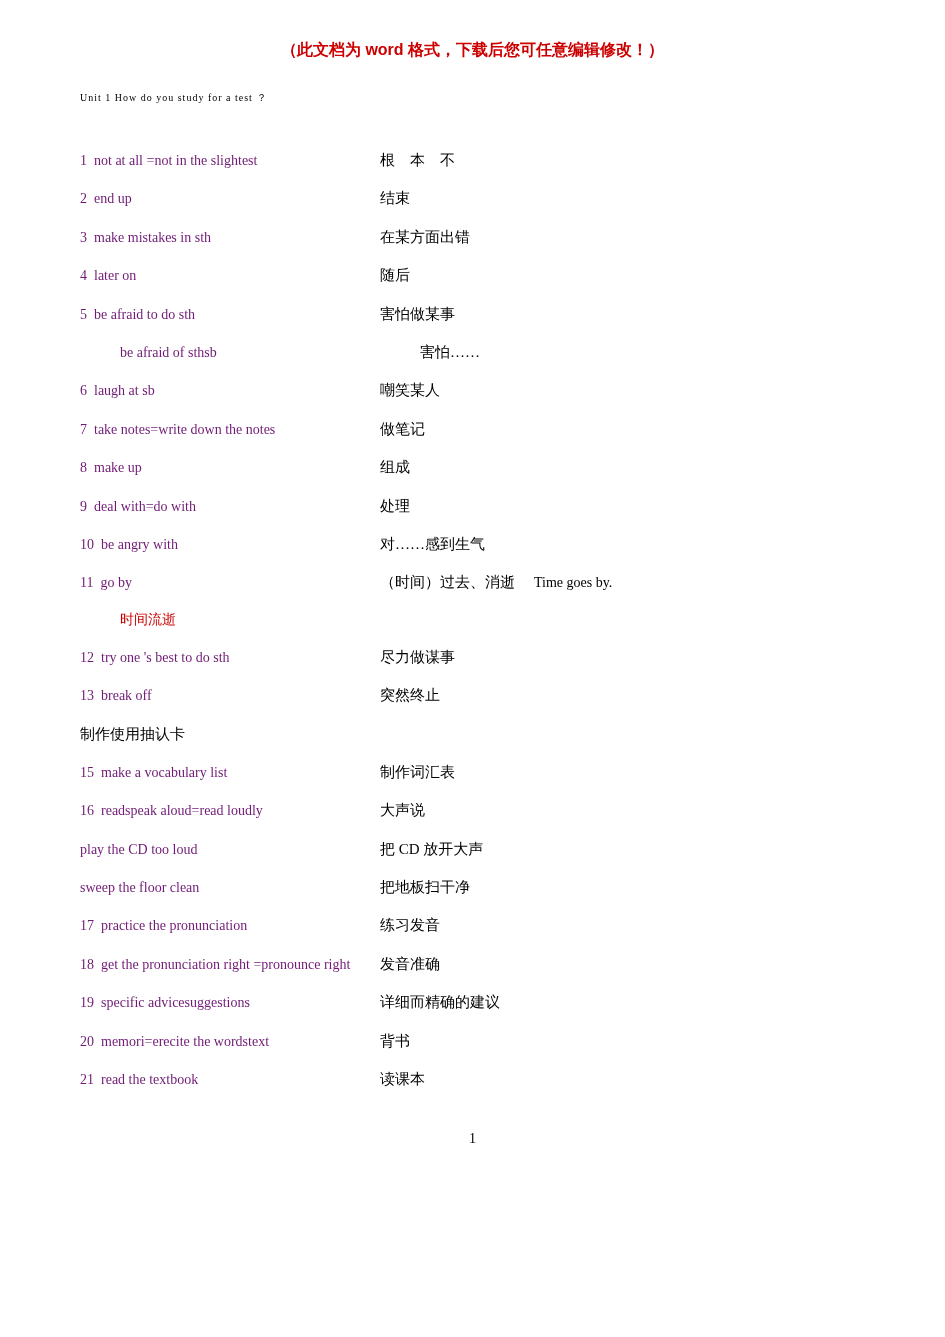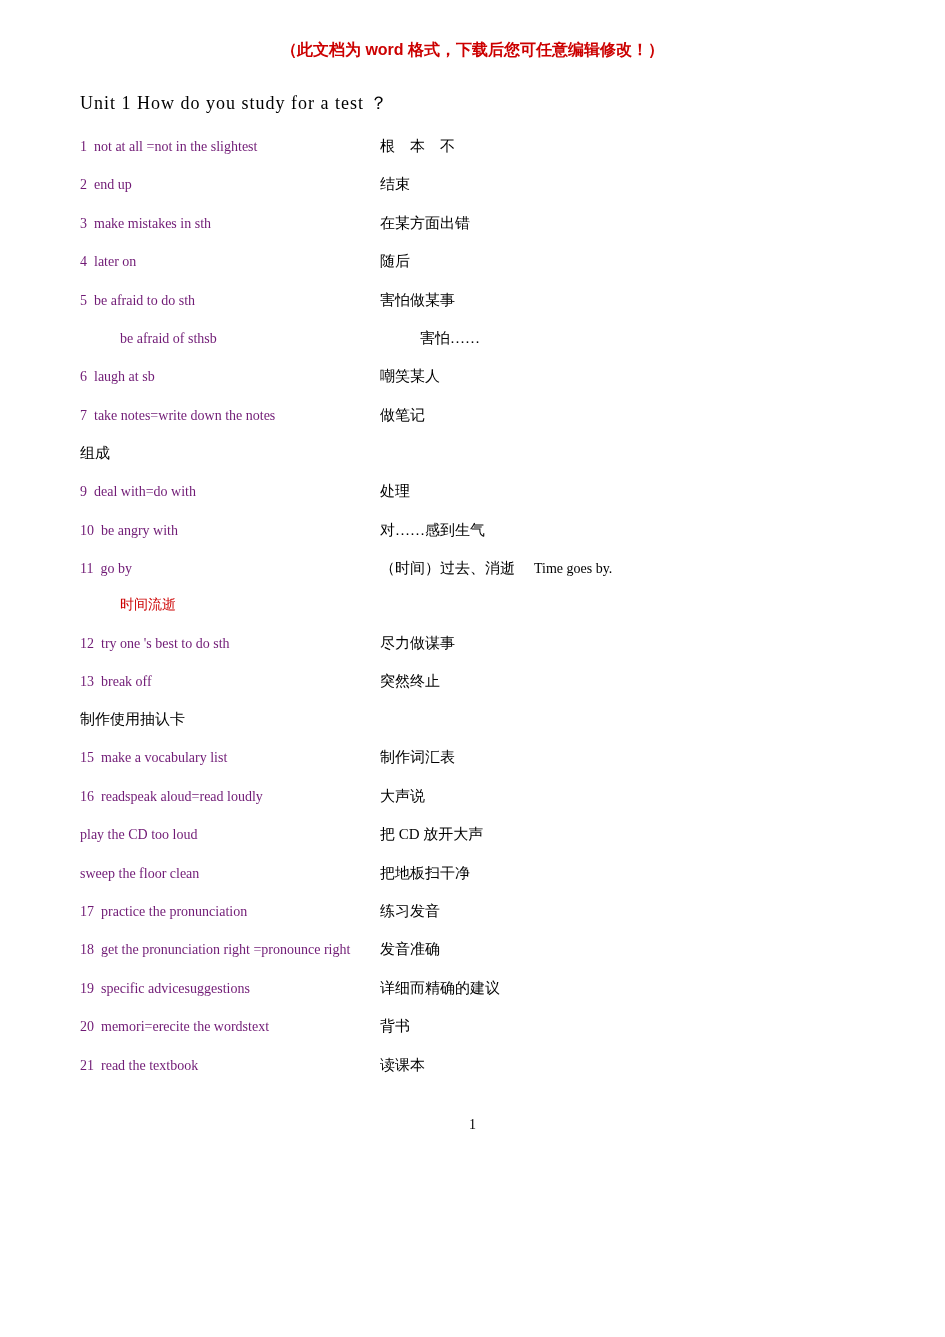--- a/index.html
+++ b/index.html
@@ -19,22 +19,22 @@
       text-align: center;
       margin-bottom: 30px;
     }
     .page-header h1 {
       color: #cc0000;
       font-size: 16px;
       font-weight: bold;
       font-family: "SimHei", "黑体", sans-serif;
     }
     .unit-title {
-      font-size: 18px;
-      margin-bottom: 19px;
+      font-size: 10px;
+      margin-bottom: 43px;
       font-family: "Times New Roman", serif;
       letter-spacing: 1px;
     }
     .vocab-list {
       list-style: none;
     }
     .vocab-item {
       display: flex;
       align-items: baseline;
       margin-bottom: 14px;
@@ -115,20 +115,21 @@
     <span class="en">6&nbsp;&nbsp;laugh at sb&nbsp;&nbsp;&nbsp;&nbsp;&nbsp;&nbsp;&nbsp;&nbsp;&nbsp;&nbsp;&nbsp;&nbsp;&nbsp;&nbsp;&nbsp;&nbsp;&nbsp;&nbsp;&nbsp;&nbsp;&nbsp;&nbsp;&nbsp;</span>
     <span class="zh">嘲笑某人</span>
   </li>
 
   <li class="vocab-item">
     <span class="en">7&nbsp;&nbsp;take notes=write down the notes&nbsp;&nbsp;&nbsp;&nbsp;&nbsp;&nbsp;&nbsp;&nbsp;</span>
     <span class="zh">做笔记</span>
   </li>
 
   <li class="vocab-item">
+    <span class="en">8&nbsp;&nbsp;make up&nbsp;&nbsp;&nbsp;&nbsp;&nbsp;&nbsp;&nbsp;&nbsp;&nbsp;&nbsp;&nbsp;&nbsp;&nbsp;&nbsp;&nbsp;&nbsp;&nbsp;&nbsp;&nbsp;&nbsp;&nbsp;&nbsp;&nbsp;&nbsp;&nbsp;&nbsp;&nbsp;&nbsp;&nbsp;&nbsp;&nbsp;</span>
     <span class="zh">组成</span>
   </li>
 
   <li class="vocab-item">
     <span class="en">9&nbsp;&nbsp;deal with=do with&nbsp;&nbsp;&nbsp;&nbsp;&nbsp;&nbsp;&nbsp;&nbsp;&nbsp;&nbsp;&nbsp;&nbsp;&nbsp;&nbsp;&nbsp;&nbsp;&nbsp;&nbsp;&nbsp;&nbsp;&nbsp;&nbsp;&nbsp;</span>
     <span class="zh">处理</span>
   </li>
 
   <li class="vocab-item">
     <span class="en">10&nbsp;&nbsp;be angry with&nbsp;&nbsp;&nbsp;&nbsp;&nbsp;&nbsp;&nbsp;&nbsp;&nbsp;&nbsp;&nbsp;&nbsp;&nbsp;&nbsp;</span>

